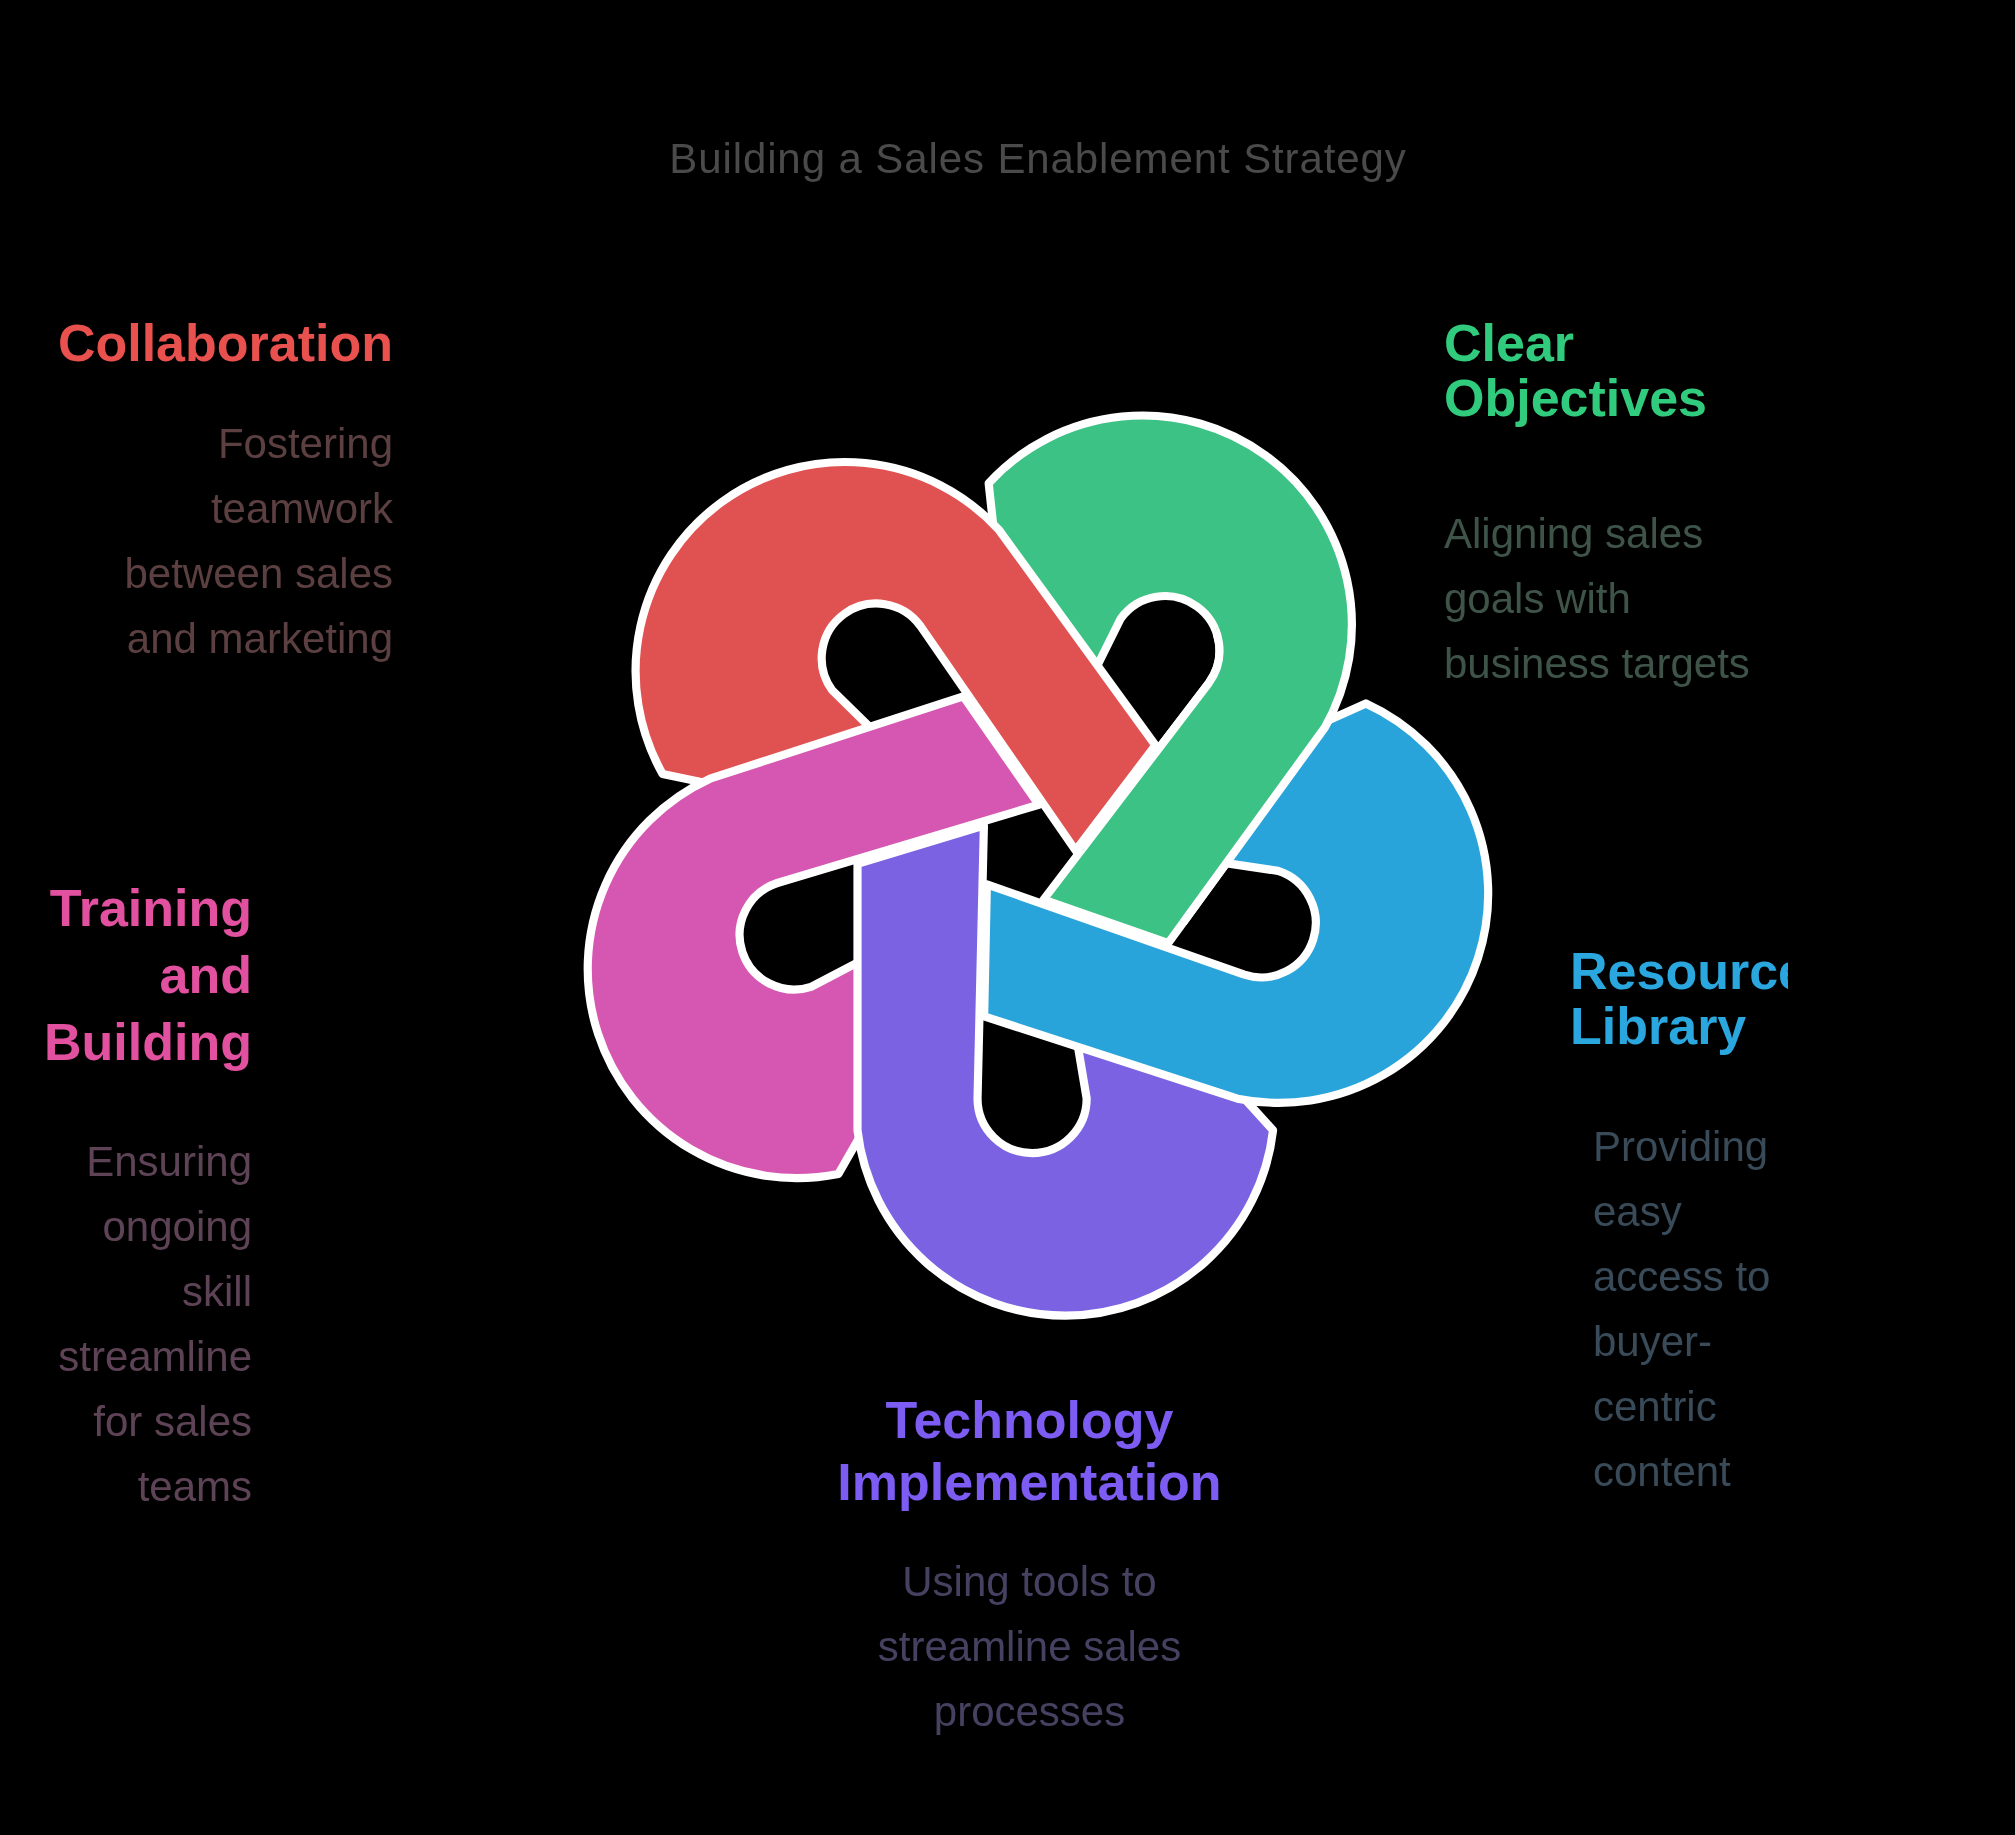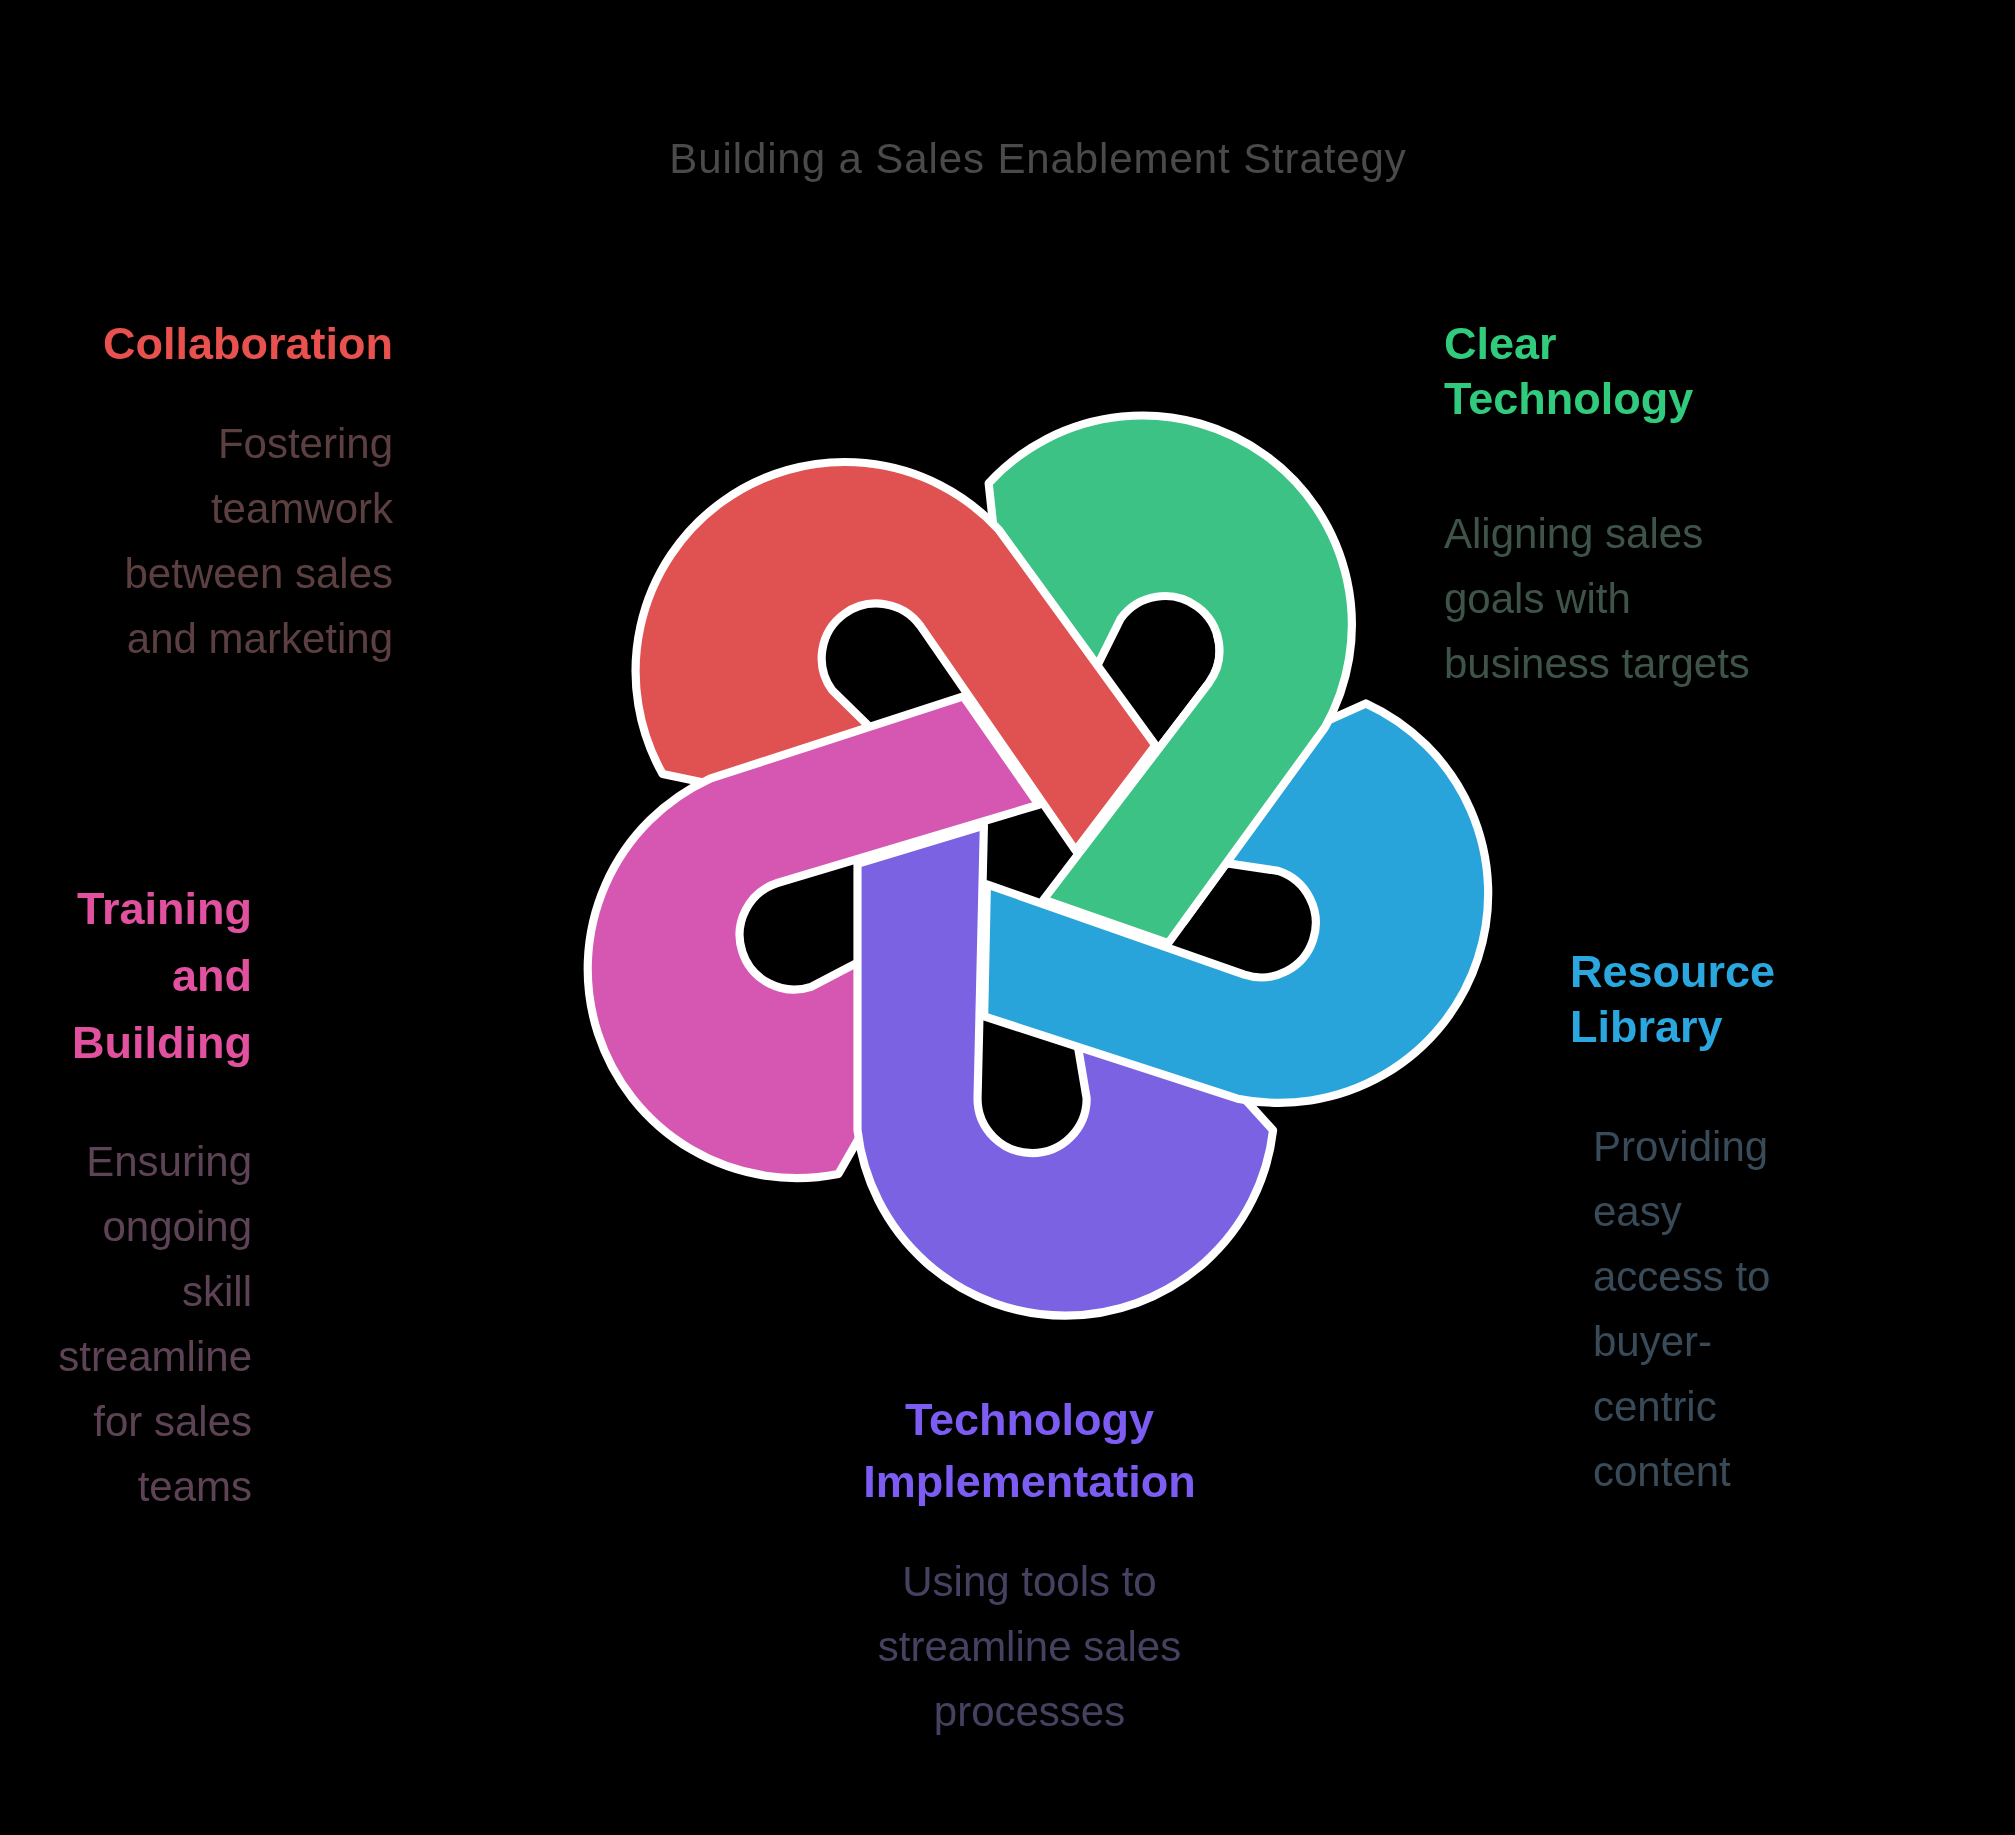--- a/index.html
+++ b/index.html
@@ -30,21 +30,21 @@
     text-align: center;
     font-size: 42px;
     font-weight: 400;
     letter-spacing: 0.9px;
   }
   .node {
     position: absolute;
   }
   .node .label {
     font-weight: 700;
-    font-size: 45px;
+    font-size: 52px;
     line-height: 55px;
     white-space: pre-line;
   }
   .node .desc {
     font-weight: 400;
     font-size: 42px;
     line-height: 65px;
     white-space: pre-line;
   }
   .n-collaboration { top: 316px; right: 1395px; text-align: right; }
@@ -92,21 +92,21 @@
 
   <div class="node n-collaboration">
     <div class="label" style="color: rgb(232, 81, 77);">Collaboration</div>
     <div class="desc" style="color: rgb(91, 63, 65);">Fostering
 teamwork
 between sales
 and marketing</div>
   </div>
 
   <div class="node n-clear-objectives">
-    <div class="label" style="color: rgb(49, 203, 126);">Clear Technology</div>
+    <div class="label" style="color: rgb(49, 203, 126);">Clear Objectives</div>
     <div class="desc" style="color: rgb(63, 84, 73);">Aligning sales
 goals with
 business targets</div>
   </div>
 
   <div class="node n-resource-library">
     <div class="label" style="color: rgb(42, 167, 223);">Resource Library</div>
     <div class="desc" style="color: rgb(57, 74, 88); margin-left: 23px;">Providing easy
 access to buyer-
 centric content</div>

